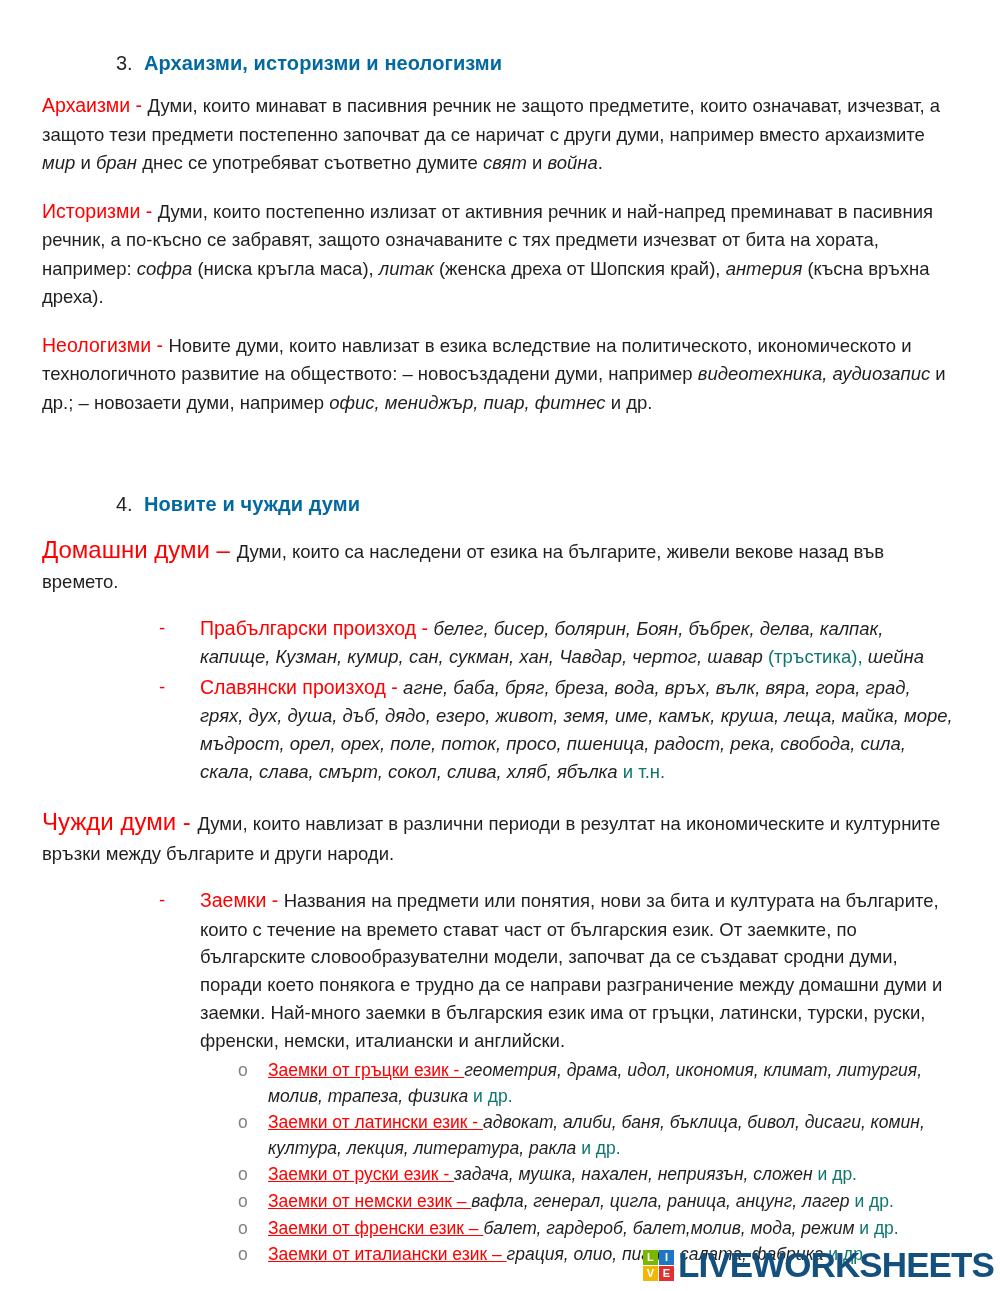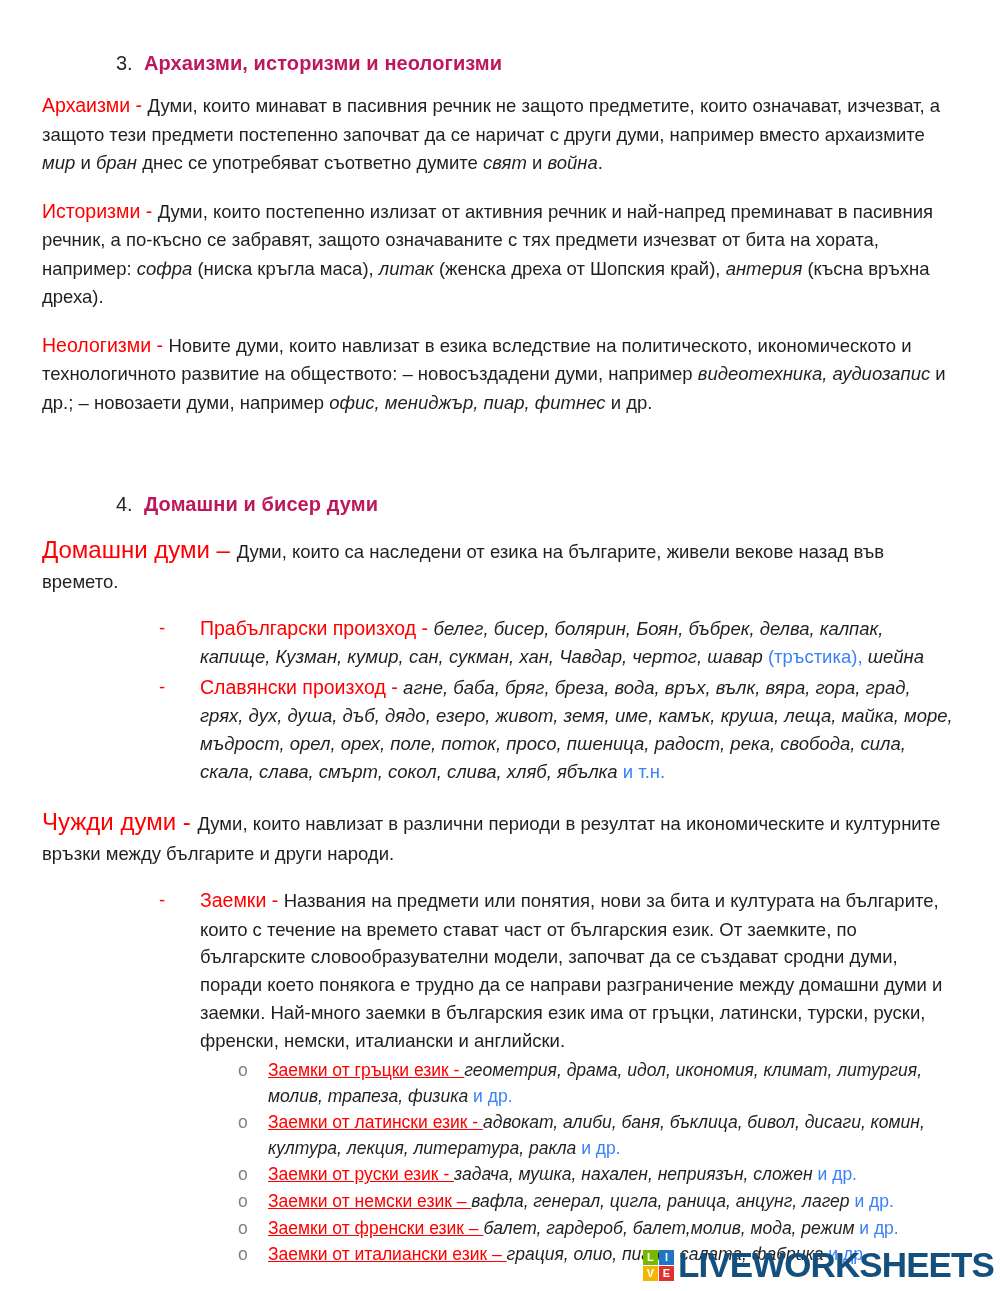--- a/index.html
+++ b/index.html
@@ -35,21 +35,21 @@
   .section-heading .num {
     font-size: 20px;
     font-weight: 400;
     color: #262626;
     width: 28px;
     flex: 0 0 28px;
   }
   .section-heading .htext {
     font-size: 20px;
     font-weight: bold;
-    color: #be185d;
+    color: #0369a1;
     letter-spacing: .1px;
   }
 
   
   p.para {
     margin: 0 0 20px 0;
     font-size: 18.5px;
     line-height: 1.52;
     color: #1f1f1f;
     text-align: left;
@@ -91,21 +91,21 @@
     color: #ff0000;
     font-size: 19.5px;
     font-style: normal;
   }
   li .words {
     font-style: italic;
     color: #1f1f1f;
   }
   li .plain {
     font-style: normal;
-    color: #3b82f6;
+    color: #0f766e;
   }
 
   
   li.longitem {
     padding-left: 145px;
     line-height: 1.52;
   }
   li.longitem::before { left: 117px; }
   li.longitem .body { color: #1f1f1f; }
 
@@ -197,21 +197,21 @@
   </p>
 
   <p class="para">
     <span class="lbl-red">Неологизми - </span><span>Новите думи, които навлизат в езика вследствие на политическото, икономическото и технологичното развитие на обществото: – новосъздадени думи, например </span><em class="it">видеотехника, аудиозапис</em><span> и др.; – новозаети думи, например </span><em class="it">офис, мениджър, пиар, фитнес</em><span> и др.</span>
   </p>
 
   <div class="gap-lg"></div>
 
   <div class="section-heading">
     <span class="num">4.</span>
-    <span class="htext">Домашни и бисер думи</span>
+    <span class="htext">Новите и чужди думи</span>
   </div>
 
   <p class="para tight">
     <span class="lbl-red-big">Домашни думи – </span><span>Думи, които са наследени от езика на българите, живели векове назад във времето.</span>
   </p>
 
   <ul class="dash-list">
     <li>
       <span class="term">Прабългарски произход - </span><span class="words">белег, бисер, болярин, Боян, бъбрек, делва, калпак, капище, Кузман, кумир, сан, сукман, хан, Чавдар, чертог, шавар</span><span class="plain"> (тръстика), </span><span class="words">шейна</span>
     </li>

